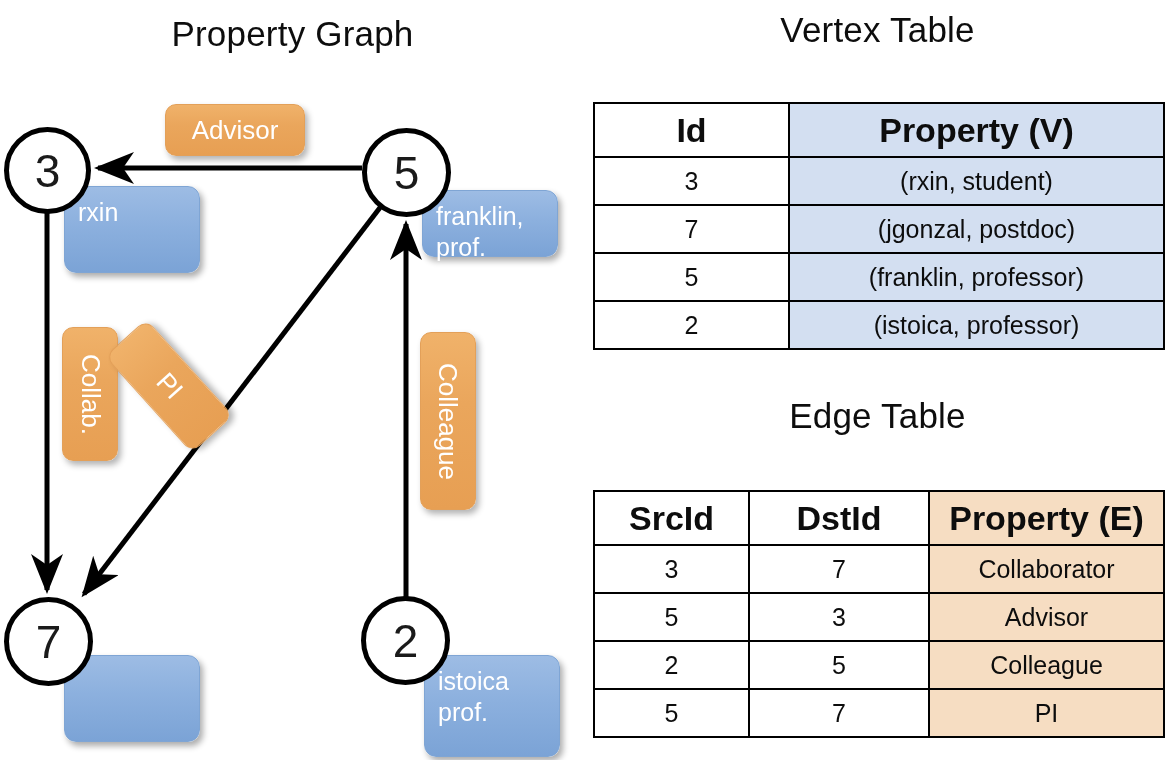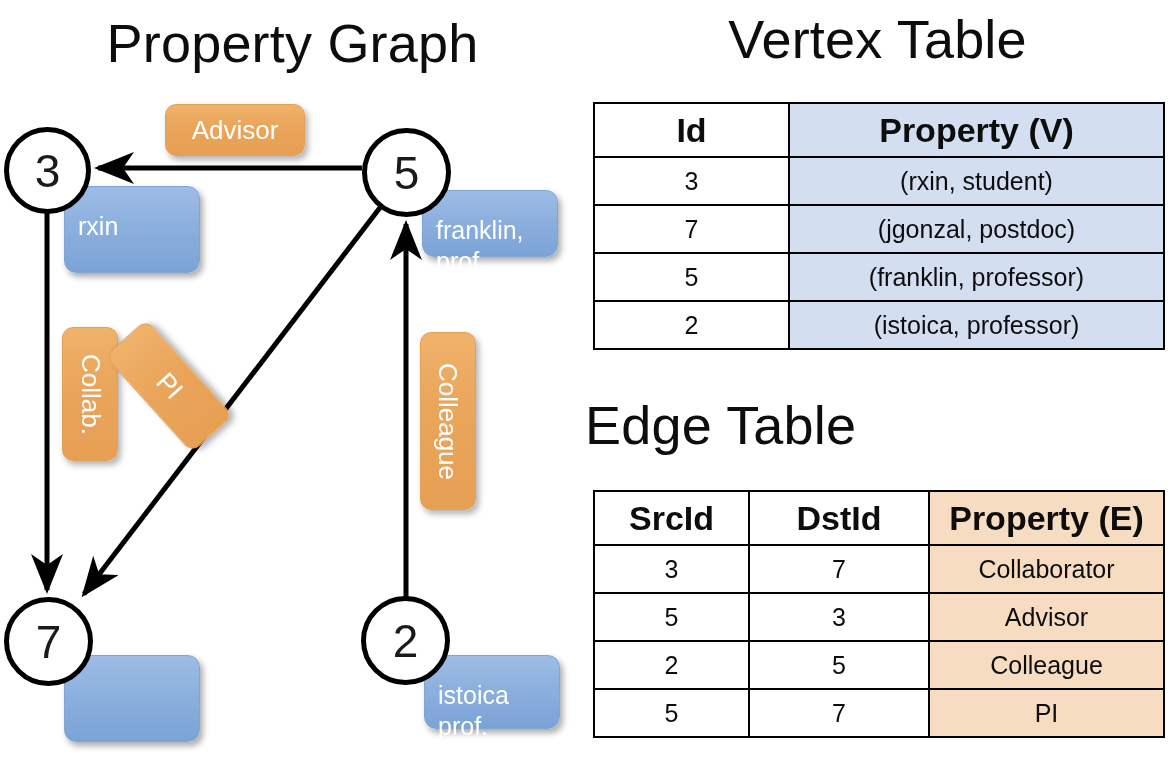--- a/index.html
+++ b/index.html
@@ -1,40 +1,40 @@
 <!DOCTYPE html>
 <html><head>
 <meta charset="utf-8">
 <style>
   html,body{margin:0;padding:0;background:#ffffff;}
   body{width:1170px;height:760px;position:relative;overflow:hidden;
        font-family:"Liberation Sans",sans-serif;color:#000;}
 
   
   .title{position:absolute;font-weight:300;color:#0d0d0d;white-space:nowrap;
-         letter-spacing:.2px;font-size:54px;line-height:1;}
+         letter-spacing:.2px;font-size:35px;line-height:1;}
   #title-graph{left:0;top:16px;width:585px;text-align:center;}
   #title-vertex{left:585px;top:12px;width:585px;text-align:center;}
-  #title-edge{left:585px;top:398px;width:585px;}
+  #title-edge{left:585px;top:398px;width:585px;text-align:center;}
 
   
   #graph{position:absolute;left:0;top:0;width:585px;height:760px;}
   #graph-edges{position:absolute;left:0;top:0;width:585px;height:760px;}
 
   .node{position:absolute;border:5px solid #000;border-radius:50%;
         background:#fff;box-sizing:border-box;
         display:flex;align-items:center;justify-content:center;
         font-size:46px;font-weight:300;color:#1a1a1a;line-height:1;}
 
   .prop-box{position:absolute;box-sizing:border-box;border-radius:12px;
             background:linear-gradient(180deg,#9dbce4 0%,#8cb0de 45%,#7ba3d6 100%);
             border:1px solid #7fa5d4;
             box-shadow:3px 4px 6px rgba(0,0,0,.33);
             color:#fff;font-size:25px;font-weight:300;line-height:1.22;
-            padding:24px 0 0 13px;}
+            padding:10px 0 0 13px;}
   .prop-box span{display:block;}
 
   .edge-label{position:absolute;box-sizing:border-box;border-radius:11px;
             background:linear-gradient(180deg,#f0b26a 0%,#eaa65c 40%,#e79f53 100%);
             border:1px solid #e3a059;
             box-shadow:3px 4px 6px rgba(0,0,0,.30);
             color:#fff;font-size:26px;font-weight:300;
             display:flex;align-items:center;justify-content:center;}
   .edge-label .lbl{white-space:nowrap;}
   .vert .lbl{transform:rotate(90deg);}
@@ -105,21 +105,21 @@
   </div>
 
   <div class="prop-box" style="left:422px;top:190px;width:136px;height:67px;">
     <span>franklin,</span>
     <span>prof.</span>
   </div>
 
   <div class="prop-box" style="left:64px;top:655px;width:136px;height:87px;">
   </div>
 
-  <div class="prop-box" style="left:424px;top:655px;width:136px;height:74px;">
+  <div class="prop-box" style="left:424px;top:655px;width:136px;height:102px;">
     <span>istoica</span>
     <span>prof.</span>
   </div>
 
   <div class="node" style="left:4px;top:127px;width:87px;height:87px;">3</div>
   <div class="node" style="left:362px;top:128px;width:89px;height:89px;">5</div>
   <div class="node" style="left:4px;top:597px;width:89px;height:89px;">7</div>
   <div class="node" style="left:361px;top:596px;width:89px;height:89px;">2</div>
 </div>
 

